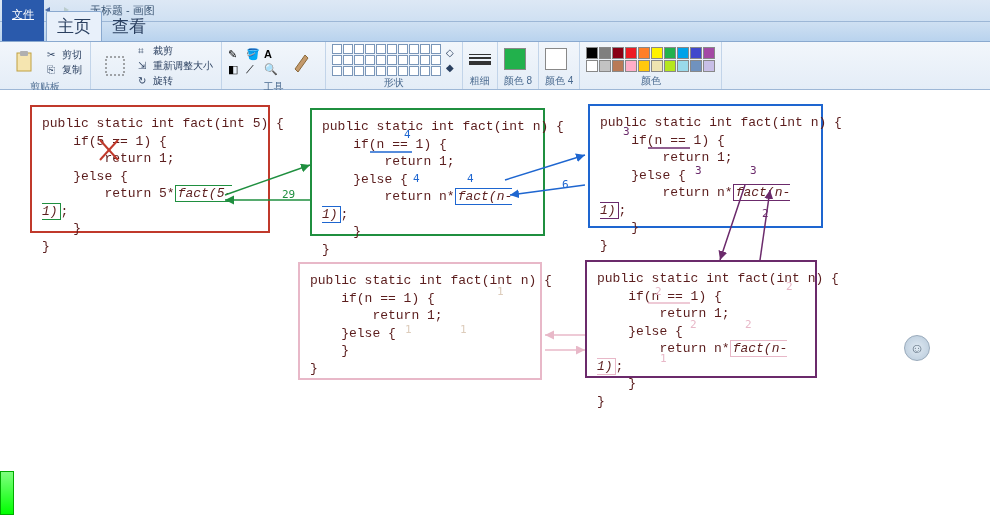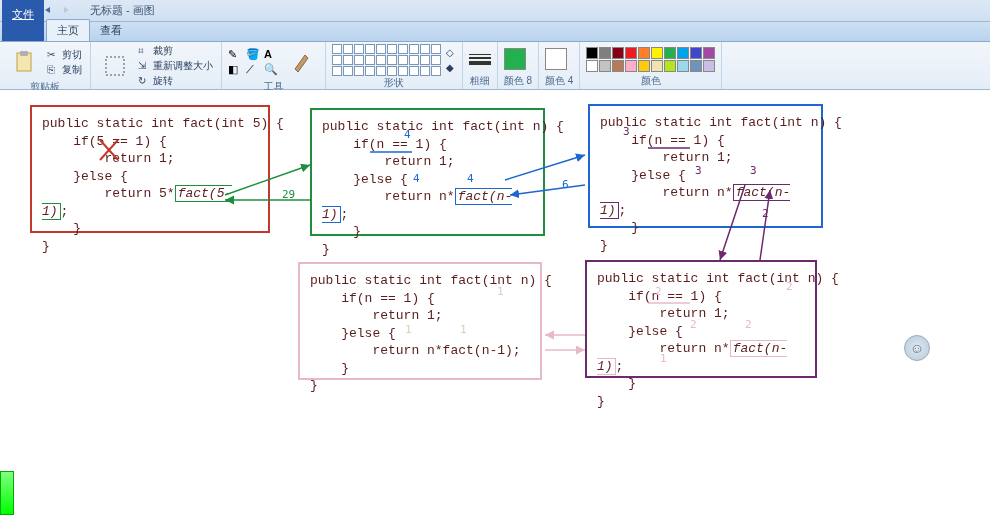--- a/index.html
+++ b/index.html
@@ -7,21 +7,21 @@
 
 
 .titlebar { height: 22px; background: linear-gradient(#dde8f5,#cfe0f2); display: flex; align-items: center; padding: 0 4px; border-bottom: 1px solid #9db7d6; }
 .qat { display: flex; gap: 2px; align-items: center; }
 .qat-icon { width: 16px; height: 16px; display: inline-flex; align-items: center; justify-content: center; }
 .title-text { margin-left: 16px; color: #3b5573; font-size: 11px; }
 
 
 .tabstrip { height: 20px; background: linear-gradient(#cfe0f2,#b9d3ee); display: flex; align-items: flex-end; padding-left: 2px; border-bottom: 1px solid #8aa9cf; }
 .file-tab { background: #2a5aac; color: #fff; padding: 19px 10px; font-size: 11px; border-radius: 2px 2px 0 0; margin-right: 2px; cursor: pointer; text-decoration: underline; }
-.tab { padding: 3px 10px; font-size: 11px; color: #2a3f5f; cursor: pointer; }
+.tab { padding: 3px 10px; font-size: 17px; color: #2a3f5f; cursor: pointer; }
 .tab.active { background: #e8f0fa; border: 1px solid #8aa9cf; border-bottom: none; border-radius: 2px 2px 0 0; }
 
 
 .ribbon { height: 48px; background: linear-gradient(#f2f6fb,#e4edf7); display: flex; border-bottom: 1px solid #9db7d6; }
 .ribbon-group { border-right: 1px solid #c2d4e9; padding: 2px 6px 0 6px; display: flex; flex-direction: column; justify-content: space-between; }
 .ribbon-group-content { display: flex; align-items: center; gap: 3px; flex: 1; }
 .ribbon-group-label { text-align: center; font-size: 10px; color: #4a6a8f; padding-bottom: 1px; }
 .big-btn { width: 36px; height: 36px; display: flex; flex-direction: column; align-items: center; justify-content: center; border: 1px solid transparent; border-radius: 2px; cursor: pointer; }
 .small-col { display: flex; flex-direction: column; gap: 1px; }
 .small-btn { height: 14px; display: flex; align-items: center; gap: 3px; font-size: 10px; color: #2a3f5f; cursor: pointer; padding: 0 2px; }
@@ -282,21 +282,20 @@
       <div style="white-space: pre;">    }else {</div>
       <div>&nbsp;&nbsp;&nbsp;&nbsp;&nbsp;&nbsp;&nbsp;&nbsp;return&nbsp;n*<span class="inner-box call" style="border-color:#6b2a6b">fact(n-1)</span>;</div>
       <div style="white-space: pre;">    }</div>
       <div style="white-space: pre;">}</div>
     </div>
     <div class="code-box" style="left: 298px; top: 172px; width: 244px; height: 118px; border-color: rgb(232, 184, 200);">
       <div style="white-space: pre;">public static int fact(int n) {</div>
       <div style="white-space: pre;">    if(n == 1) {</div>
       <div style="white-space: pre;">        return 1;</div>
       <div style="white-space: pre;">    }else {</div>
-      <div style="white-space: pre;">        return n*fact(n-1);</div>
       <div style="white-space: pre;">    }</div>
       <div style="white-space: pre;">}</div>
     </div>
     <div class="code-box" style="left: 585px; top: 170px; width: 232px; height: 118px; border-color: rgb(107, 42, 107);">
       <div style="white-space: pre;">public static int fact(int n) {</div>
       <div style="white-space: pre;">    if(n == 1) {</div>
       <div style="white-space: pre;">        return 1;</div>
       <div style="white-space: pre;">    }else {</div>
       <div>&nbsp;&nbsp;&nbsp;&nbsp;&nbsp;&nbsp;&nbsp;&nbsp;return&nbsp;n*<span class="inner-box call" style="border-color:#e8b8c8">fact(n-1)</span>;</div>
       <div style="white-space: pre;">    }</div>

